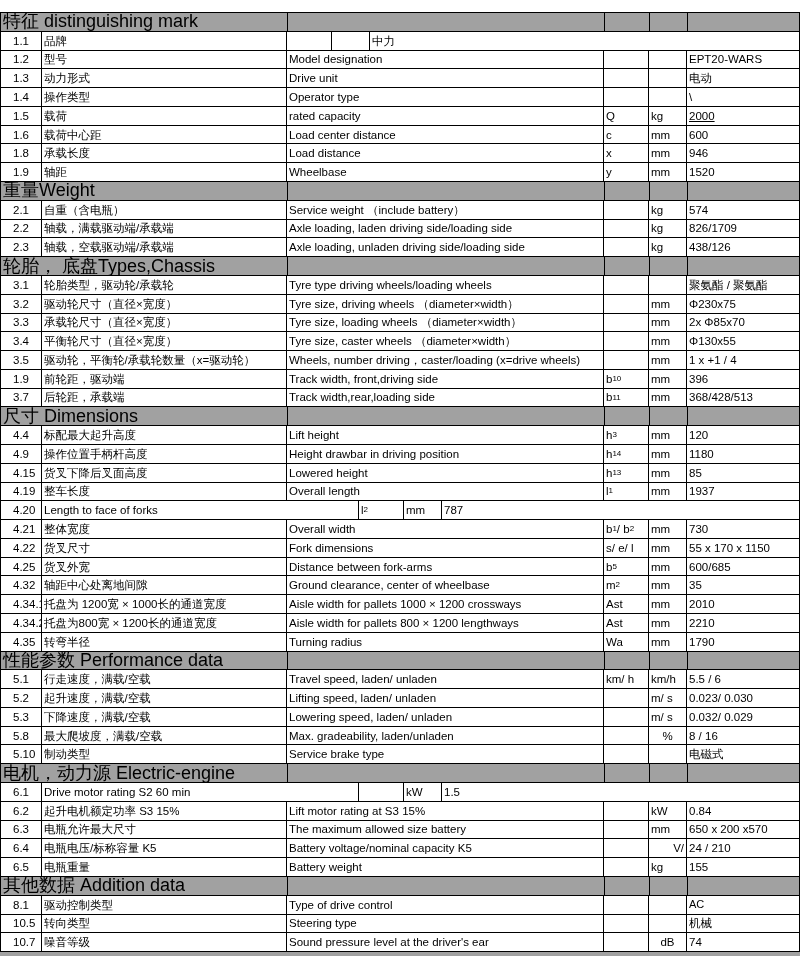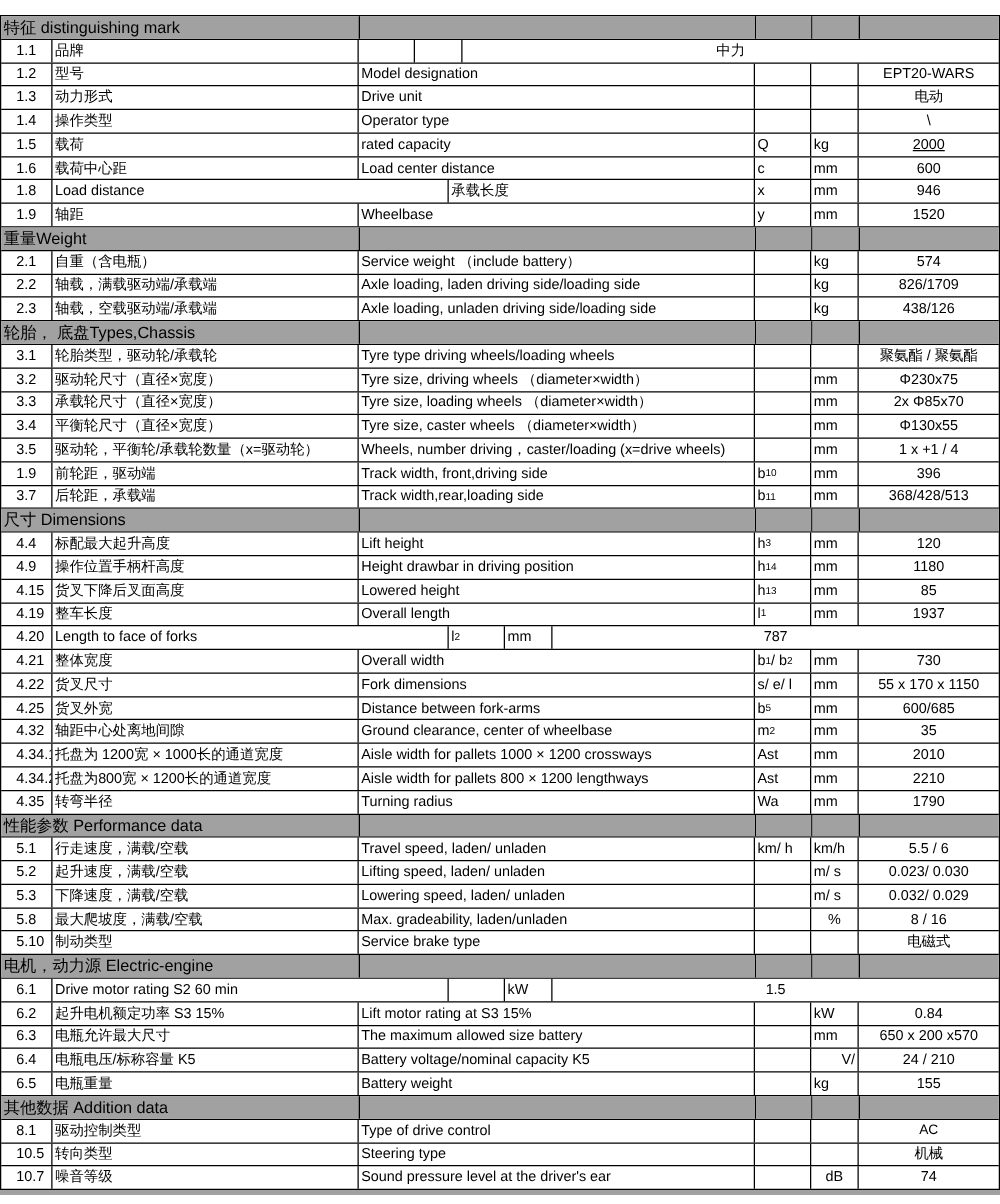--- a/index.html
+++ b/index.html
@@ -24,23 +24,23 @@
     font-size:11.5px;line-height:1.05;
     padding:0 2px;overflow:hidden;white-space:nowrap;
     box-sizing:border-box;
   }
   .cell:last-child{border-right:none;}
   .c-no{width:41px;padding-left:12px;}
   .c-cn{width:245px;}
   .c-en{width:317px;}
   .c-sym{width:45px;}
   .c-unit{width:38px;}
-  .c-val{flex:1;justify-content:center;text-align:center;}
+  .c-val{flex:1;text-align:center;}
   .c-sechead{width:287px;}
-  .section-row .cell{background:#a1a1a1;font-size:13px;}
+  .section-row .cell{background:#a1a1a1;font-size:18px;}
   .u-center{justify-content:center;}
   .u-right{justify-content:flex-end;}
   .val-underline{text-decoration:underline;}
   .val-small{font-size:11px;}
   sub{font-size:8px;line-height:0;}
   .bottom-strip{
     position:absolute;left:0;top:952px;width:800px;height:4px;
     background:#a1a1a1;
   }
 </style>
@@ -109,22 +109,22 @@
       <div class="cell c-cn">载荷中心距</div>
       <div class="cell c-en">Load center distance</div>
       <div class="cell c-sym">c</div>
       <div class="cell c-unit">mm</div>
       <div class="cell c-val">
         <span>600</span>
       </div>
     </div>
     <div class="row">
       <div class="cell c-no">1.8</div>
+      <div class="cell c-cn">承载长度</div>
       <div class="cell c-en">Load distance</div>
-      <div class="cell c-cn">承载长度</div>
       <div class="cell c-sym">x</div>
       <div class="cell c-unit">mm</div>
       <div class="cell c-val">
         <span>946</span>
       </div>
     </div>
     <div class="row">
       <div class="cell c-no">1.9</div>
       <div class="cell c-cn">轴距</div>
       <div class="cell c-en">Wheelbase</div>

